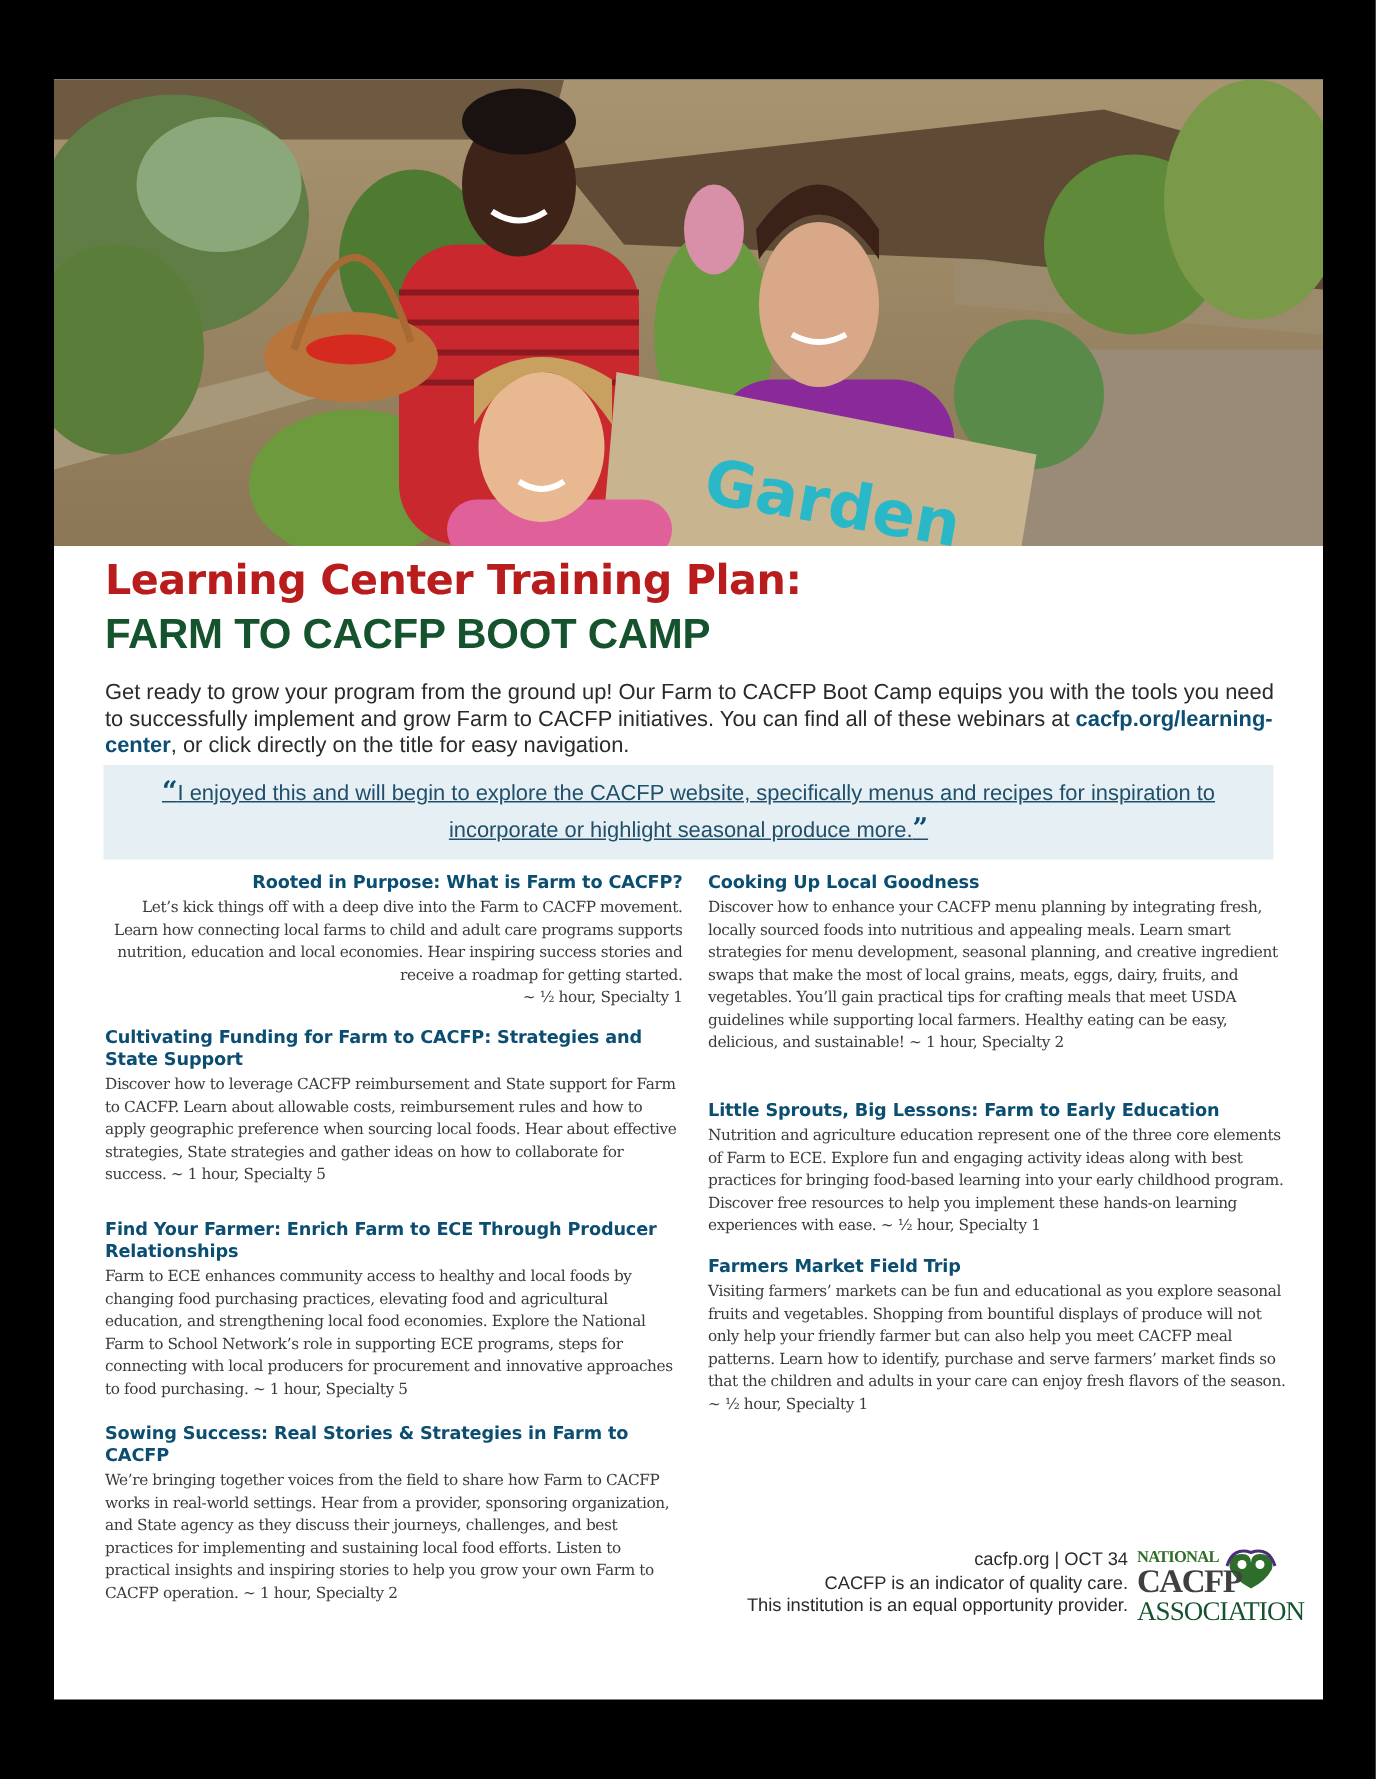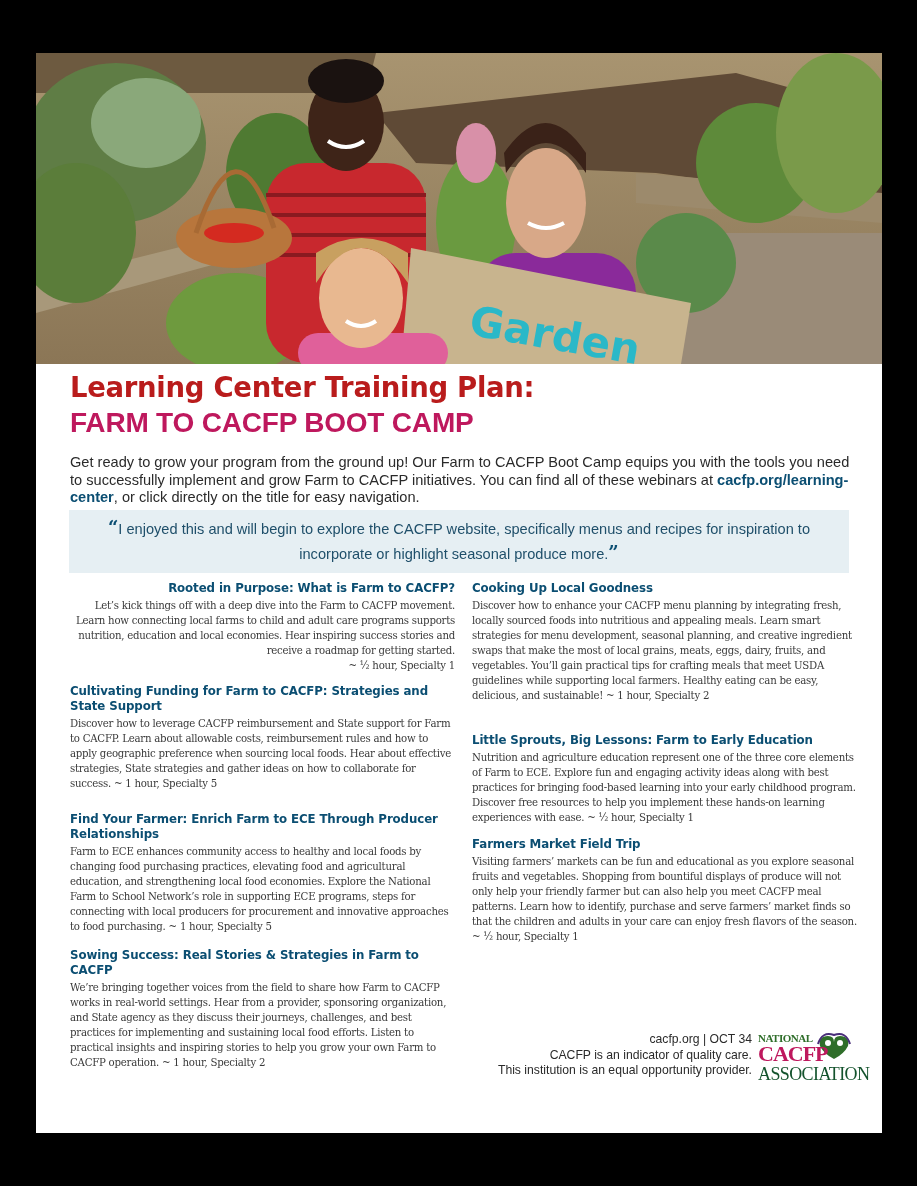--- a/index.html
+++ b/index.html
@@ -2,36 +2,36 @@
 <html><head>
 <meta charset="utf-8">
 <style>
   html,body{margin:0;padding:0;background:#000;}
   body{width:917px;height:1186px;position:relative;overflow:hidden;font-family:"DejaVu Sans",sans-serif;}
   .page{position:absolute;left:36px;top:53px;width:846px;height:1080px;background:#fff;overflow:hidden;}
   .hero{position:absolute;left:0;top:0;width:846px;height:311px;overflow:hidden;
     background:linear-gradient(180deg,#6f7d4e 0%,#8a8a5a 30%,#7c6a4a 60%,#9c8a70 100%);}
   .hero svg{display:block;}
   .title1{position:absolute;left:34px;top:318px;font-family:"DejaVu Sans",sans-serif;font-weight:bold;font-size:27.5px;color:#b91c1c;letter-spacing:-0.3px;white-space:nowrap;}
-  .title2{position:absolute;left:34px;top:354px;font-family:"Liberation Sans",sans-serif;font-weight:bold;font-size:28px;color:#be185d;letter-spacing:-0.2px;white-space:nowrap;}
+  .title2{position:absolute;left:34px;top:354px;font-family:"Liberation Sans",sans-serif;font-weight:bold;font-size:28px;color:#14532d;letter-spacing:-0.2px;white-space:nowrap;}
   .intro{position:absolute;left:34px;top:401px;width:790px;font-family:"Liberation Sans",sans-serif;font-size:14.6px;line-height:17.5px;color:#2a2a2a;}
   .intro .link{color:#0b4e72;font-weight:bold;}
   .quote{position:absolute;left:33px;top:457px;width:780px;height:63px;background:#e6eff3;
-    font-family:"Liberation Sans",sans-serif;font-size:14.6px;line-height:23px;color:#1f4f6a;text-align:center;padding:6px 10px;box-sizing:border-box;}
+    font-family:"Liberation Sans",sans-serif;font-size:14.6px;line-height:23px;color:#1f4f6a;text-align:center;padding:6px 10px;box-sizing:border-box;text-decoration:underline;}
   .quote .qm{color:#0b4e72;font-weight:bold;font-family:"DejaVu Serif",serif;font-size:18px;}
   .col{position:absolute;top:528px;width:385px;}
   .col.left{left:34px;}
   .col.right{left:436px;width:385px;}
   .sec{margin-bottom:0;}
   .sec h3{margin:0;font-family:"DejaVu Sans",sans-serif;font-weight:bold;font-size:11.8px;line-height:15px;color:#0b4e72;letter-spacing:-0.1px;}
   .sec p{margin:2px 0 0 0;font-family:"DejaVu Serif",serif;font-size:10.2px;line-height:15px;color:#3a3a3a;letter-spacing:-0.25px;}
   .footer{position:absolute;right:130px;top:979px;text-align:right;font-family:"Liberation Sans",sans-serif;font-size:12.2px;line-height:15.5px;color:#2a2a2a;white-space:nowrap;}
   .logo{position:absolute;left:722px;top:979px;width:96px;height:50px;}
   .logo .l1{position:absolute;left:0;top:0;font-family:"Liberation Serif",serif;font-weight:bold;font-size:11px;color:#2f6e2a;letter-spacing:-0.5px;}
-  .logo .l2{position:absolute;left:0;top:9px;font-family:"Liberation Serif",serif;font-weight:bold;font-size:22px;color:#be185d;letter-spacing:-1px;}
+  .logo .l2{position:absolute;left:0;top:9px;font-family:"Liberation Serif",serif;font-weight:bold;font-size:22px;color:#404040;letter-spacing:-1px;}
   .logo .l3{position:absolute;left:0;top:32px;font-family:"Liberation Serif",serif;font-weight:normal;font-size:18px;color:#14532d;letter-spacing:-0.6px;}
   .logo svg{position:absolute;left:58px;top:0;}
 </style>
 </head>
 <body>
 
 <div class="page">
 
   <div class="hero">
     <svg width="846" height="311" viewBox="0 0 846 311">

